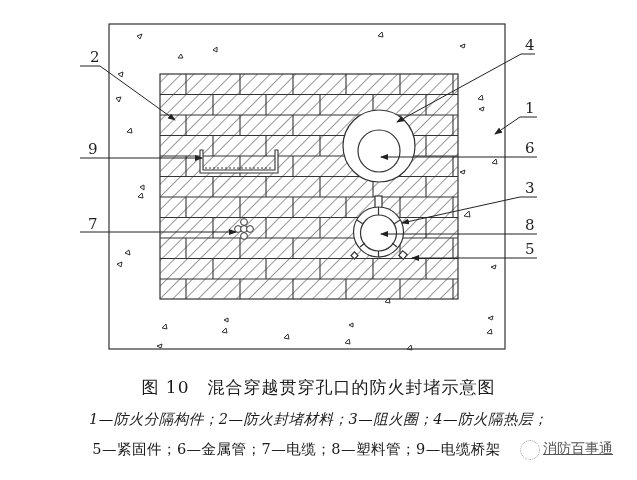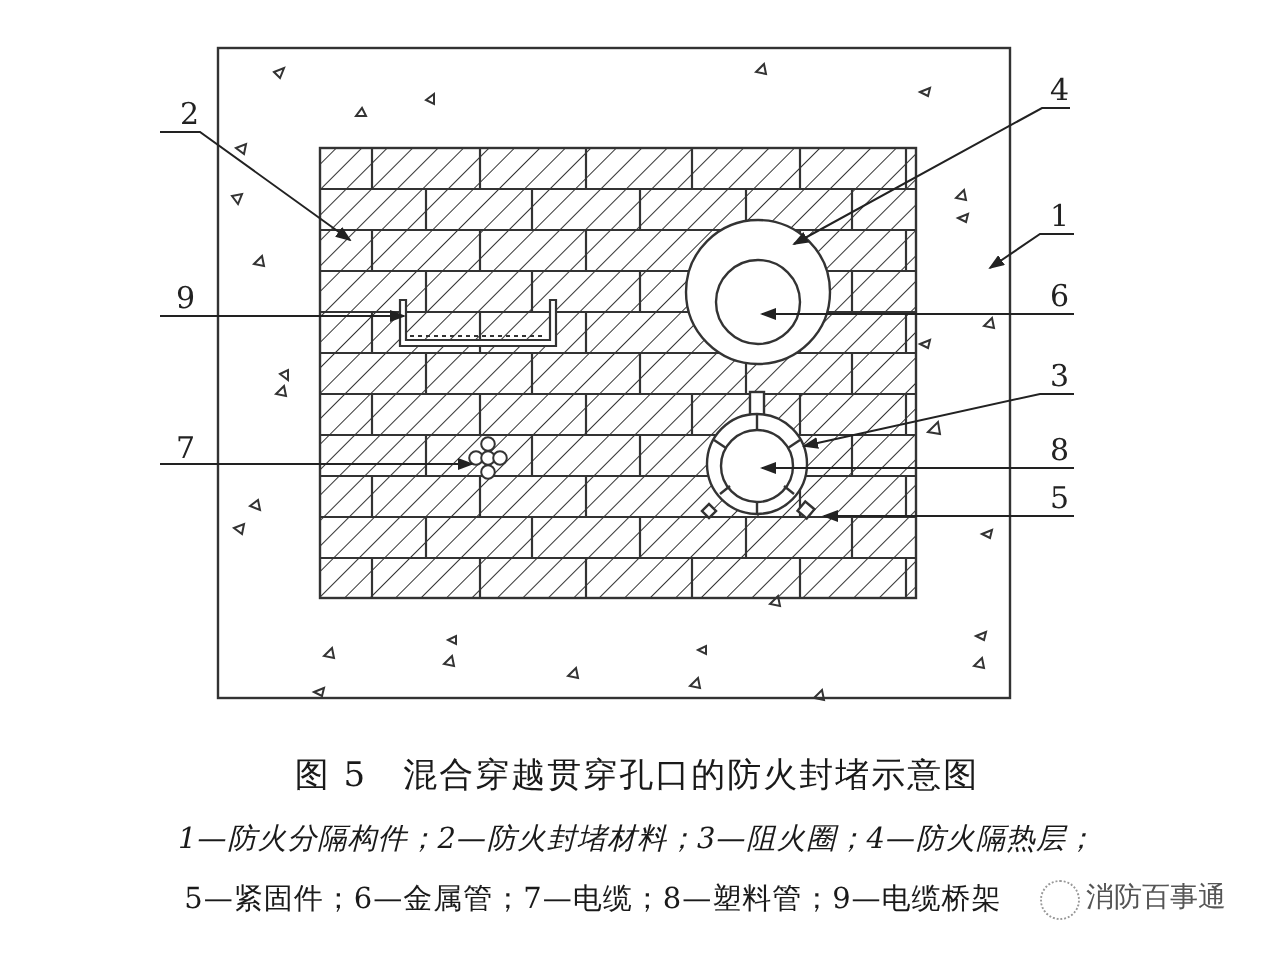--- a/index.html
+++ b/index.html
@@ -2,21 +2,21 @@
 <html><head>
 <meta charset="utf-8">
 <style>
   html, body { margin:0; padding:0; background:#ffffff; }
   body { width:637px; height:480px; position:relative; overflow:hidden; font-family:"DejaVu Serif", serif; color:#1a1a1a; }
   #diagram { position:absolute; left:0; top:0; }
   .caption { position:absolute; left:0; width:637px; text-align:center; white-space:nowrap; }
   .title { top:376px; font-size:17px; letter-spacing:1px; }
   .legend1 { top:410px; font-size:14.5px; letter-spacing:0.5px;font-style:italic; }
   .legend2 { top:440px; font-size:14.5px; letter-spacing:0.5px; left:-22px; }
-  .watermark { position:absolute; left:543px; top:440px; font-family:"DejaVu Sans", sans-serif; font-size:14px; color:#555; }
+  .watermark { position:absolute; left:543px; top:440px; font-family:"DejaVu Sans", sans-serif; font-size:14px; color:#555;text-decoration:underline; }
   .wm-icon { position:absolute; left:520px; top:440px; width:18px; height:18px; border:1.5px dotted #999; border-radius:50%; }
   .num { font-family:"DejaVu Serif", serif; font-size:15px; fill:#222; }
 </style>
 </head>
 <body>
 
 <svg id="diagram" width="637" height="370" viewBox="0 0 637 370" xmlns="http://www.w3.org/2000/svg">
   <defs>
     <pattern id="hatch" patternUnits="userSpaceOnUse" width="9" height="9" patternTransform="rotate(45)">
       <line x1="0" y1="0" x2="0" y2="9" stroke="#333" stroke-width="1"></line>
@@ -186,17 +186,17 @@
   <text class="num" x="88" y="154">9</text>
   <text class="num" x="88" y="229">7</text>
   <text class="num" x="525" y="50">4</text>
   <text class="num" x="525" y="113">1</text>
   <text class="num" x="525" y="153">6</text>
   <text class="num" x="525" y="193">3</text>
   <text class="num" x="525" y="230">8</text>
   <text class="num" x="525" y="254">5</text>
 </svg>
 
-<div class="caption title">图 5　混合穿越贯穿孔口的防火封堵示意图</div>
+<div class="caption title">图 10　混合穿越贯穿孔口的防火封堵示意图</div>
 <div class="caption legend1">1—防火分隔构件；2—防火封堵材料；3—阻火圈；4—防火隔热层；</div>
 <div class="caption legend2">5—紧固件；6—金属管；7—电缆；8—塑料管；9—电缆桥架</div>
 <span class="wm-icon"></span>
 <span class="watermark">消防百事通</span>
 
 </body></html>

